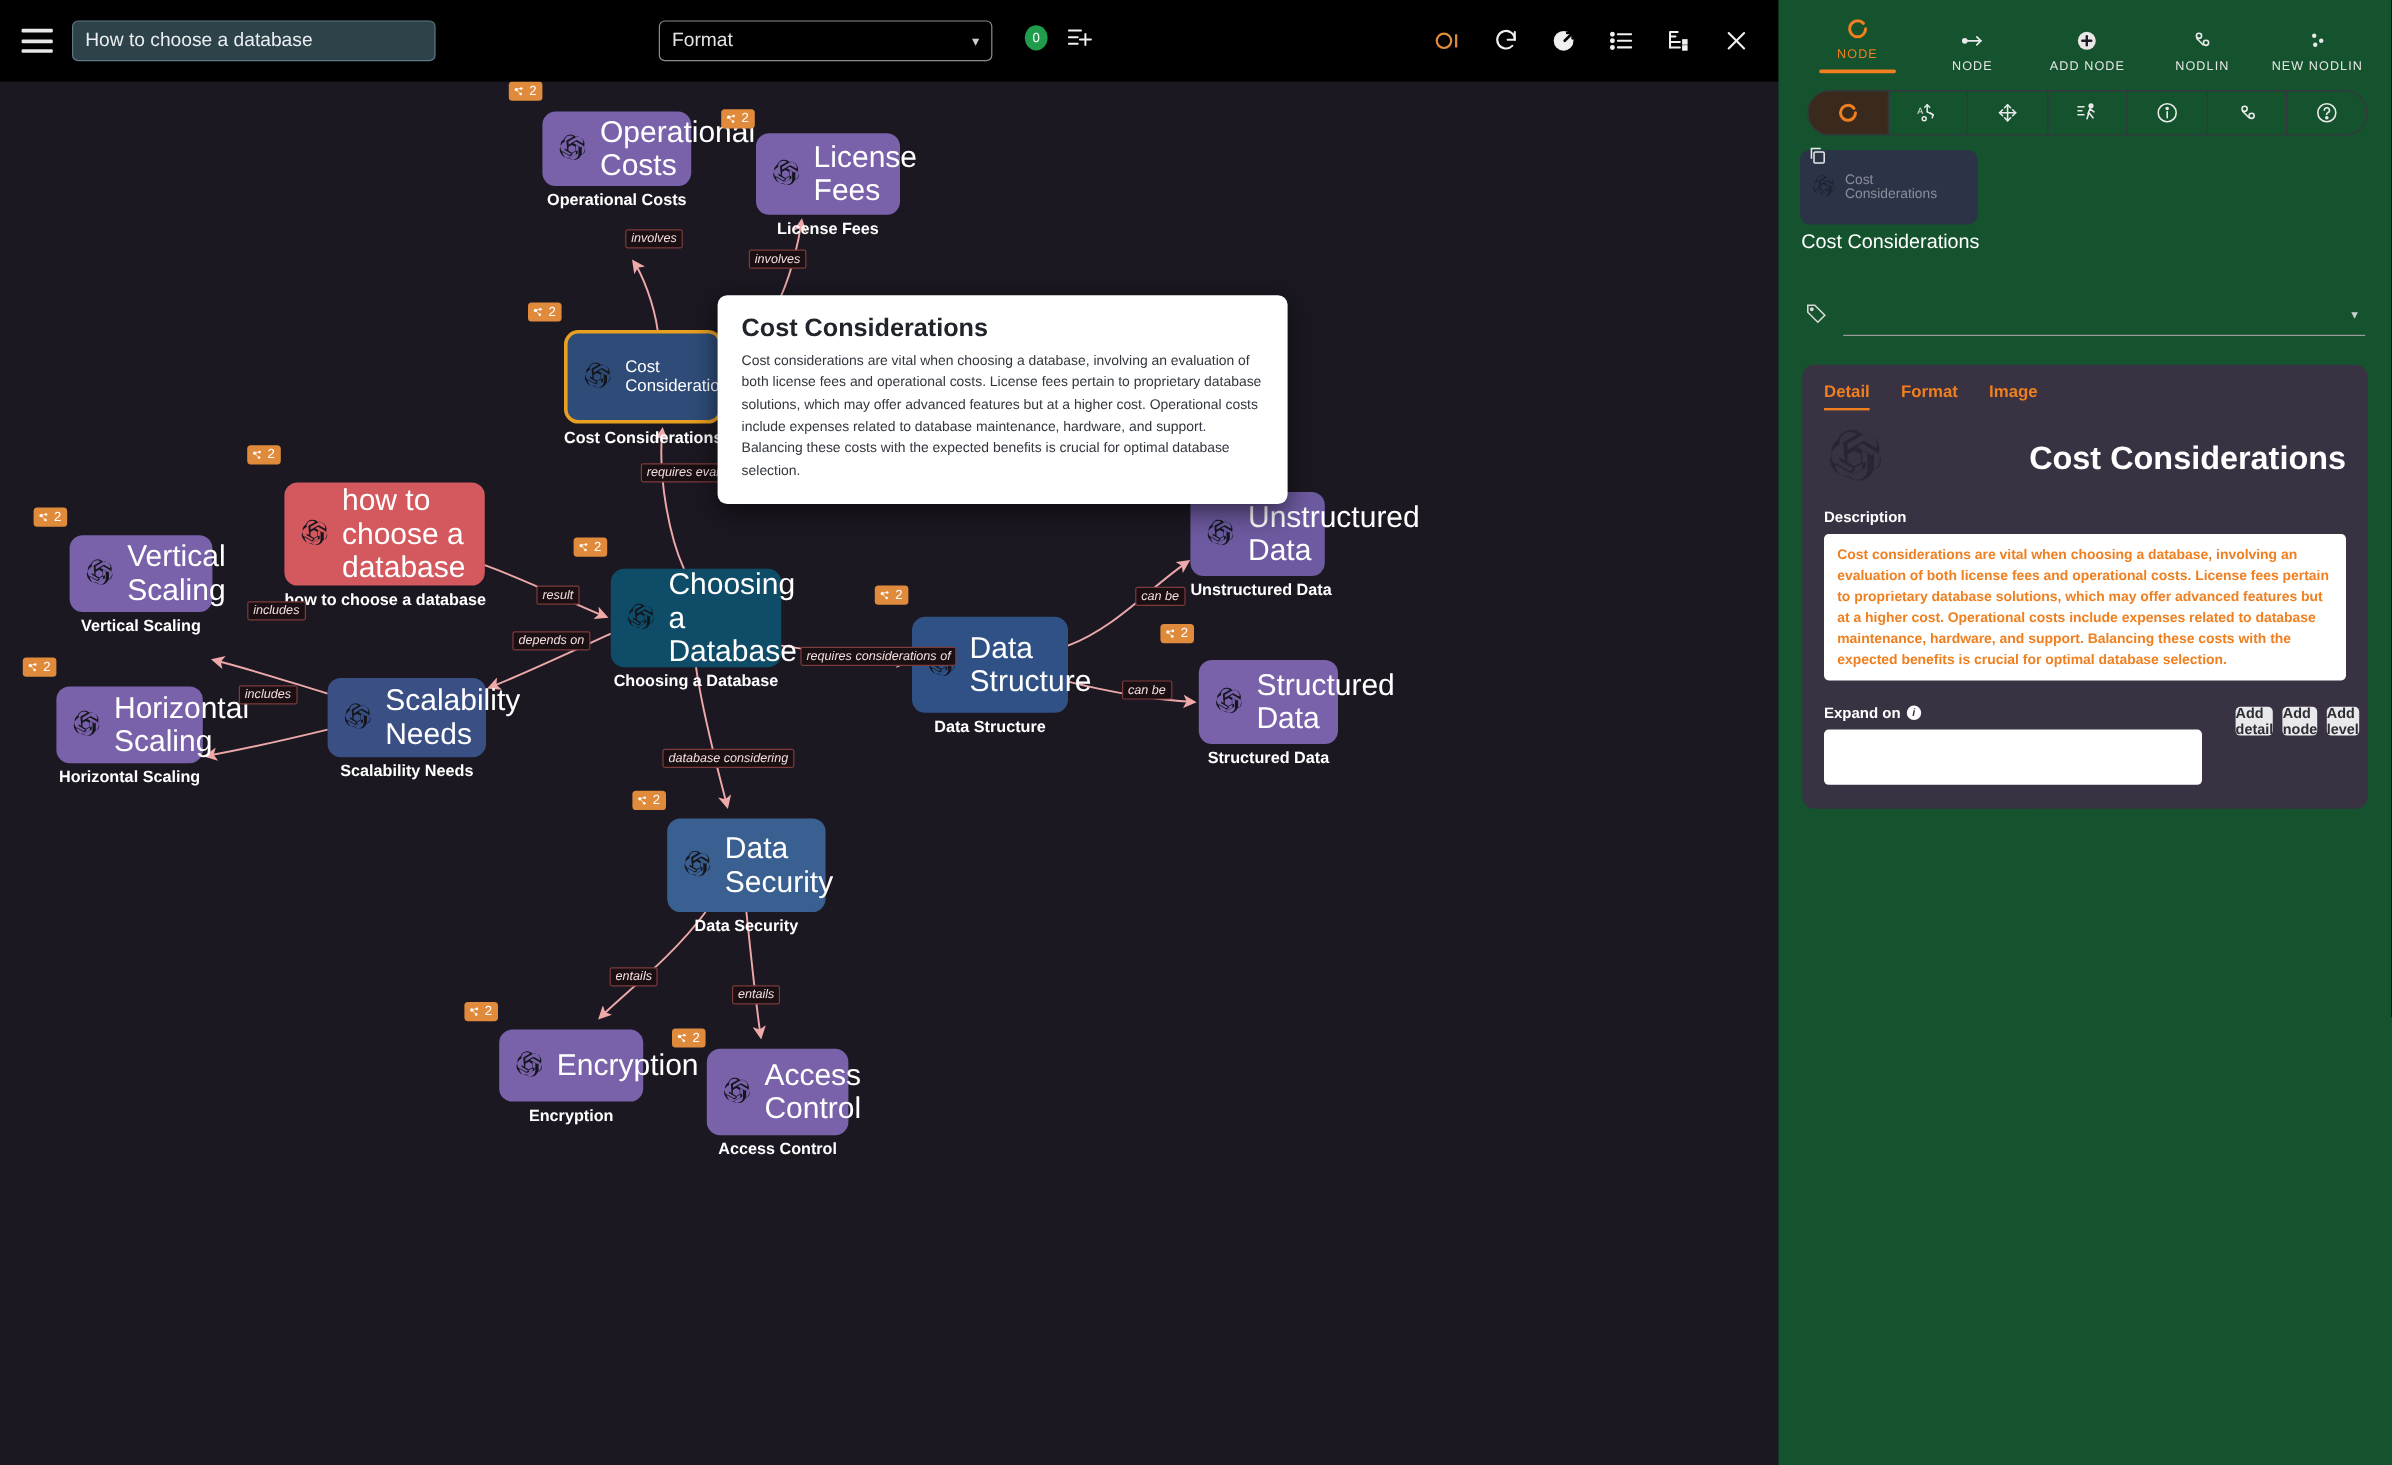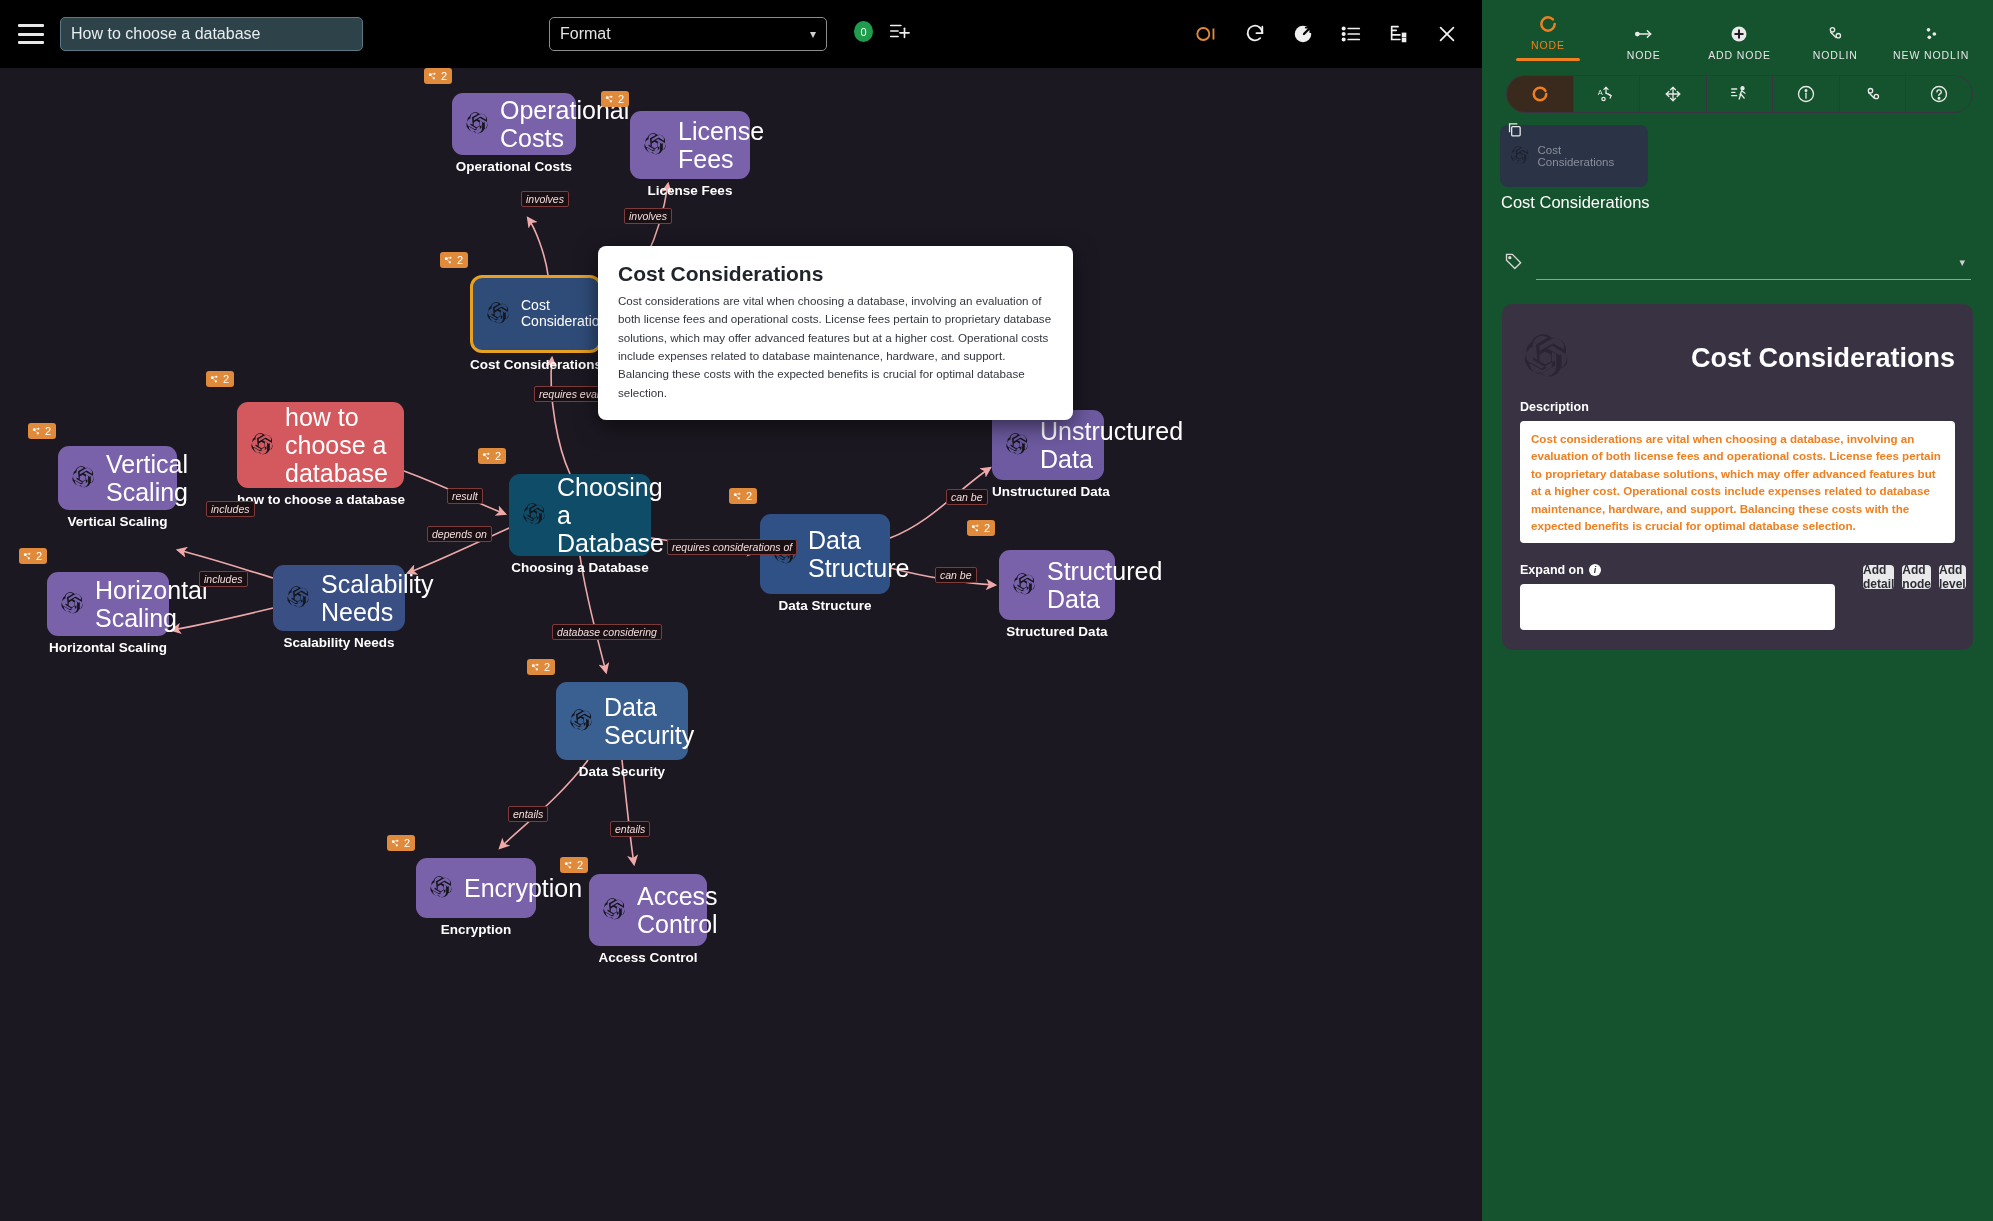--- a/index.html
+++ b/index.html
@@ -623,20 +623,25 @@
             <circle cx="7" cy="8" r="1.2" fill="#d8d8d8"></circle>
         </svg>
       </span>
       <div class="tag-select">
         <span></span>
         <span style="margin-left:8px;font-size:11px;">▾</span>
       </div>
     </div>
 
     <div class="detail-card">
+      <div class="dtabs">
+        <div class="dtab active">Detail</div>
+        <div class="dtab">Format</div>
+        <div class="dtab">Image</div>
+      </div>
 
       <div class="dhead">
         <svg width="52" height="52" viewBox="0 0 24 24">
           <path d="M21 9.9a5.4 5.4 0 0 0-.5-4.5 5.5 5.5 0 0 0-5.9-2.6A5.5 5.5 0 0 0 5.4 4.6 5.4 5.4 0 0 0 3 9.9a5.5 5.5 0 0 0 .6 6.2 5.5 5.5 0 0 0 5.9 2.6 5.5 5.5 0 0 0 9.2-1.8A5.4 5.4 0 0 0 21 9.9zM12 20.2a4.1 4.1 0 0 1-2.6-.9l4.9-2.8a.8.8 0 0 0 .4-.7V9l2 1.2v5.7a4.1 4.1 0 0 1-4.7 4.3zM5 16.6a4.1 4.1 0 0 1-.5-2.8l4.9 2.8a.8.8 0 0 0 .8 0l5.9-3.4v2.4l-5 2.9a4.1 4.1 0 0 1-6.1-1.9zM3.8 8.4a4.1 4.1 0 0 1 2.2-1.8v5.8a.8.8 0 0 0 .4.7l5.9 3.4-2.1 1.2-5-2.9a4.1 4.1 0 0 1-1.4-6.4zM18.6 11l-5.9-3.4 2.1-1.2 5 2.9a4.1 4.1 0 0 1-.6 7.4v-5.8a.8.8 0 0 0-.6-.7zM20.6 8.2L15.7 5.4a.8.8 0 0 0-.8 0L9 8.8V6.4l5-2.9a4.1 4.1 0 0 1 6.1 4.7zM8 12.8L6 11.6V5.9a4.1 4.1 0 0 1 6.7-3.2L7.8 5.5a.8.8 0 0 0-.4.7zM9 10.5l2.6-1.5 2.7 1.5v3l-2.6 1.5L9 13.5z" fill="#2a2533"></path>
         </svg>
         <div class="dtitle">Cost Considerations</div>
       </div>
 
       <div class="dlabel">Description</div>
       <div class="desc-box">

